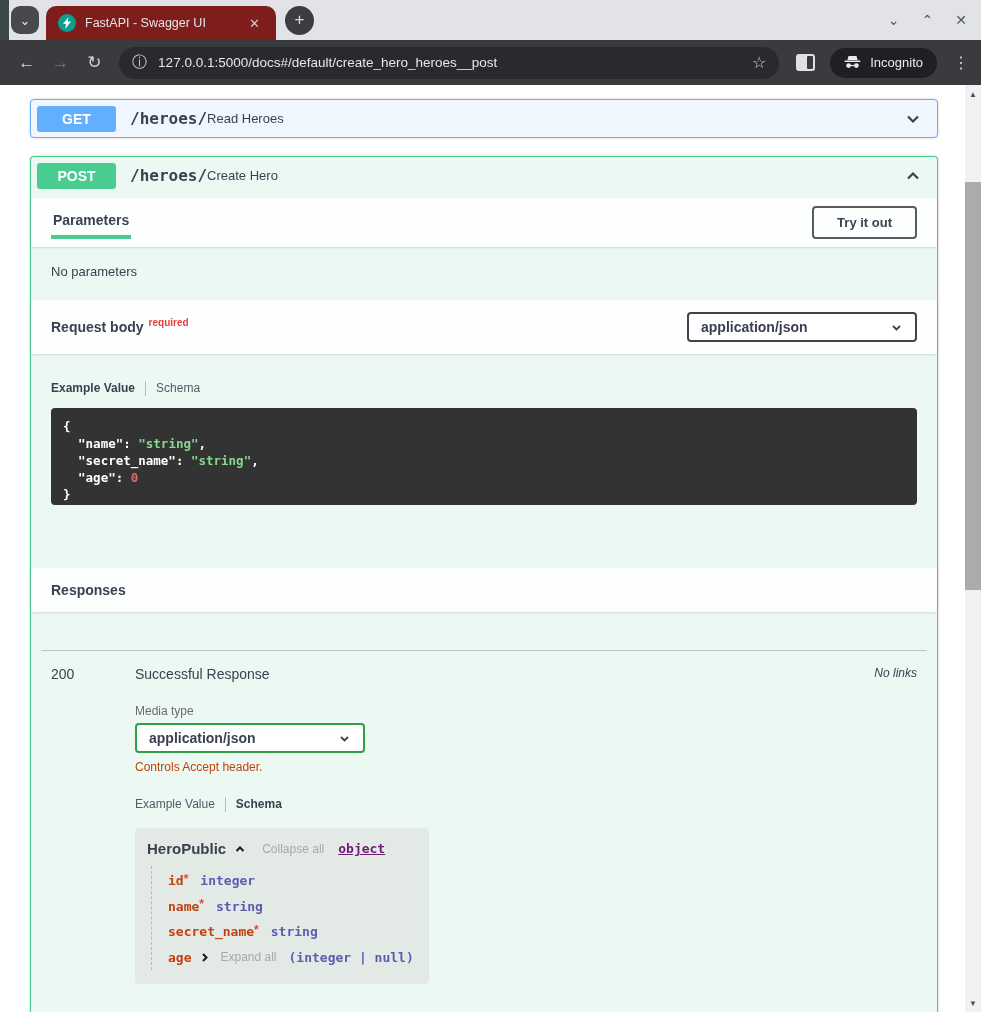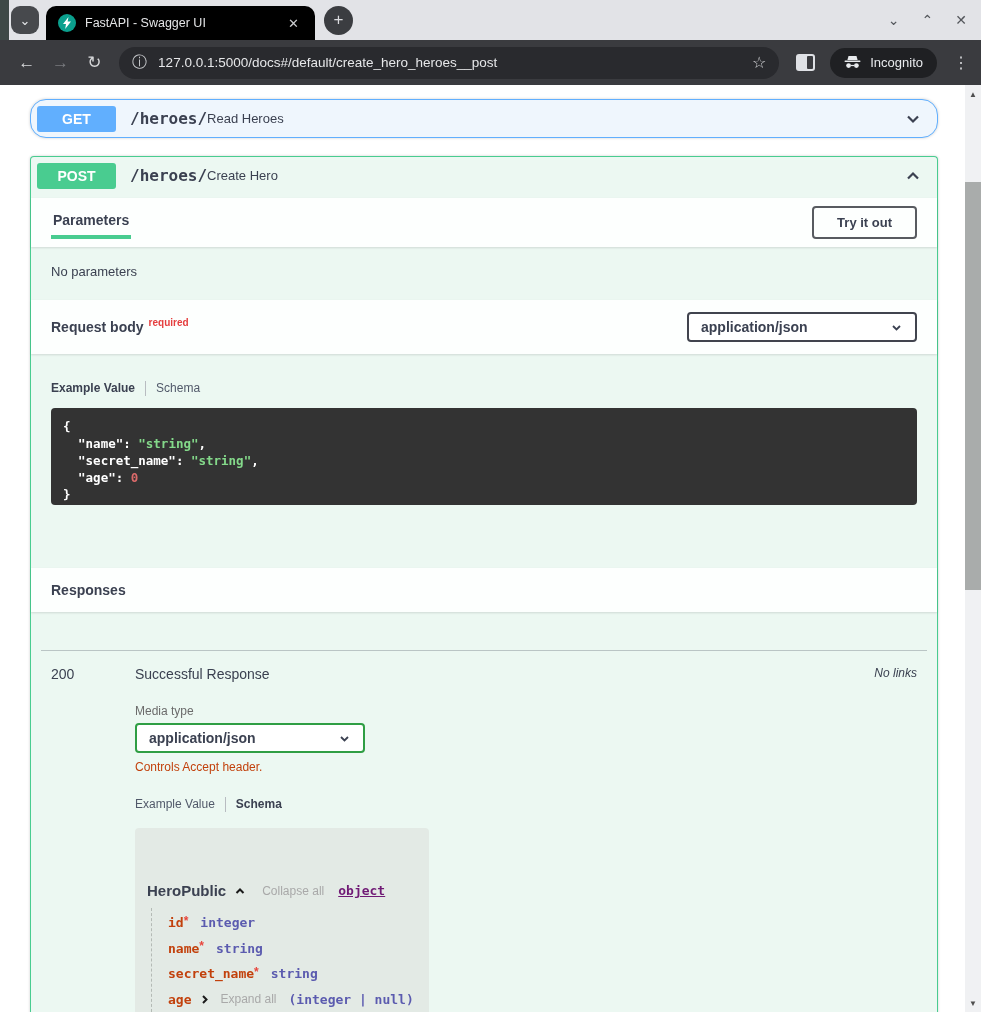--- a/index.html
+++ b/index.html
@@ -4,21 +4,21 @@
 <style>
   * { margin:0; padding:0; box-sizing:border-box; }
   html,body { width:981px; height:1012px; overflow:hidden; background:#fff;
     font-family:"Liberation Sans", sans-serif; }
 
   
   .tabstrip { position:relative; height:40px; background:#e2e3e7; display:flex; align-items:center; }
   .win-edge { position:absolute; left:0; top:0; width:9px; height:40px; background:#3e4947; }
   .tab-search-btn { margin-left:11px; width:28px; height:28px; border-radius:9px; background:#47494d;
     color:#e8eaed; display:flex; align-items:center; justify-content:center; font-size:13px; }
-  .tab { margin-left:7px; width:269px; height:34px; align-self:flex-end; background:#000000;
+  .tab { margin-left:7px; width:230px; height:34px; align-self:flex-end; background:#7f1d1d;
     border-radius:10px 10px 0 0; display:flex; align-items:center; padding:0 12px; }
   .favicon { width:18px; height:18px; border-radius:50%; background:#0ba08e; flex:none;
     display:flex; align-items:center; justify-content:center; }
   .tab-title { color:#e4e5e7; font-size:12.5px; flex:1; margin-left:9px; white-space:nowrap; overflow:hidden; }
   .tab-close { color:#cdced1; font-size:13px; padding:2px 4px; }
   .newtab-btn { width:29px; height:29px; border-radius:50%; background:#3b3d41; color:#dcdde0;
     margin-left:9px; display:flex; align-items:center; justify-content:center; font-size:17px; }
   .win-controls { margin-left:auto; margin-right:14px; display:flex; gap:22px; color:#53565b; font-size:14px; }
   .win-controls span { cursor:default; }
 
@@ -41,21 +41,21 @@
   
   .page { position:relative; height:927px; background:#fff; overflow:hidden; color:#3b4151; }
   .scrollbar { position:absolute; right:0; top:0; width:16px; height:100%; background:#f0f1f3; z-index:5; }
   .sb-arrow { position:absolute; left:0; width:16px; height:16px; color:#4e4e4e; font-size:8px;
     display:flex; align-items:center; justify-content:center; }
   .sb-up { top:1px; } .sb-down { bottom:1px; }
   .sb-thumb { position:absolute; left:0; top:97px; width:16px; height:408px; background:#a9acab; }
 
   .content { position:absolute; left:30px; top:14px; width:908px; }
 
-  .opblock { border-radius:16px; box-shadow:0 0 3px rgba(0,0,0,.19); }
+  .opblock { border-radius:4px; box-shadow:0 0 3px rgba(0,0,0,.19); }
   .get-block { background:#eff6fd; border:1px solid #61affe; margin-bottom:18px; }
   .post-block { background:#ecf8f2; border:1px solid #49cc90; border-bottom:none; border-radius:4px 4px 0 0;
     padding-bottom:40px; }
   .op-summary { display:flex; align-items:center; height:37px; padding:0 14px 0 6px; }
   .method-badge { width:79px; height:26px; border-radius:3px; color:#fff; font-weight:700; font-size:14px;
     text-align:center; line-height:26px; }
   .badge-get { background:#61affe; }
   .badge-post { background:#49cc90; }
   .op-path { font-family:"DejaVu Sans Mono", monospace; font-weight:700; font-size:16px; margin-left:14px; }
   .op-summary-text { font-size:13px; margin-left:0; }
@@ -99,21 +99,21 @@
   .r-code { font-size:14px; }
   .r-desc { font-size:14px; }
   .r-links { font-size:12px; font-style:italic; }
 
   .media-label { margin-top:22px; font-size:12px; color:#6b6b6b; }
   .media-select { margin-left:0; margin-top:5px; border-color:#2f9e44; }
   .accept-note { margin-top:7px; font-size:12px; color:#c2410c; }
   .tabs-row2 { margin-top:21px; }
 
   .model-box { margin-top:15px; width:294px; background:#e3eae5; border-radius:4px; padding:12px 12px 14px; }
-  .model-head { display:flex; align-items:center;margin-top:42px; }
+  .model-head { display:flex; align-items:center; }
   .model-title { font-size:15px; font-weight:700; }
   .model-collapse { font-size:12px; color:#a9a9a9; margin-left:15px; }
   .model-type { font-family:"DejaVu Sans Mono", monospace; font-size:13px; font-weight:700; color:#701a75; margin-left:14px;text-decoration:underline; }
   .props { margin:9px 0 0 4px; border-left:1px dashed #b4bab5; padding:2px 0 0 16px; }
   .prop-row { display:flex; align-items:center; height:25.5px; }
   .prop-name { font-family:"DejaVu Sans Mono", monospace; font-size:13px; font-weight:700; color:#c2410c; }
   .prop-star { color:#e8453c; font-weight:700; font-size:12px; position:relative; top:-2px; }
   .prop-type { font-family:"DejaVu Sans Mono", monospace; font-size:13px; font-weight:600; color:#5b5baf; margin-left:12px; }
   .expand-all { font-size:12px; color:#a9a9a9; margin-left:9px; }
   .prop-chevron { margin-left:7px; display:flex; }

